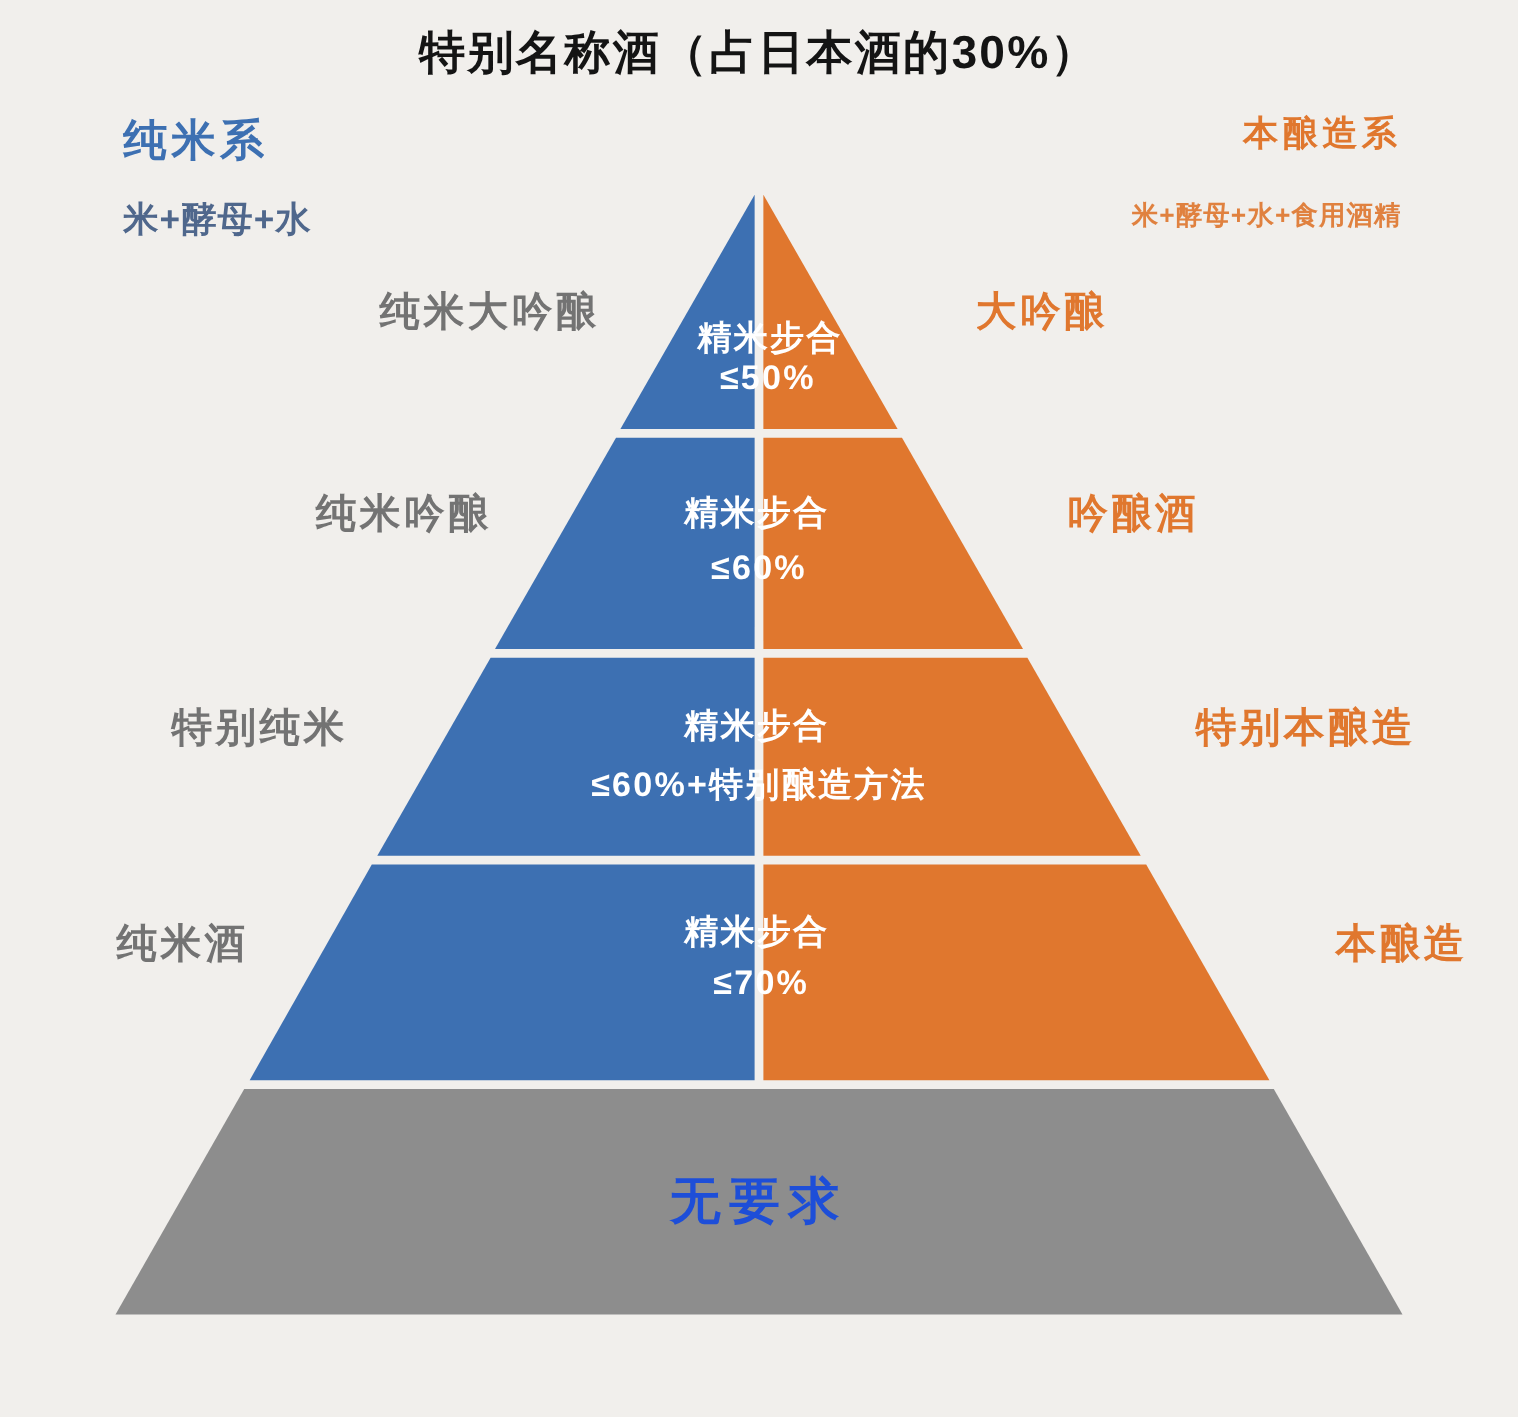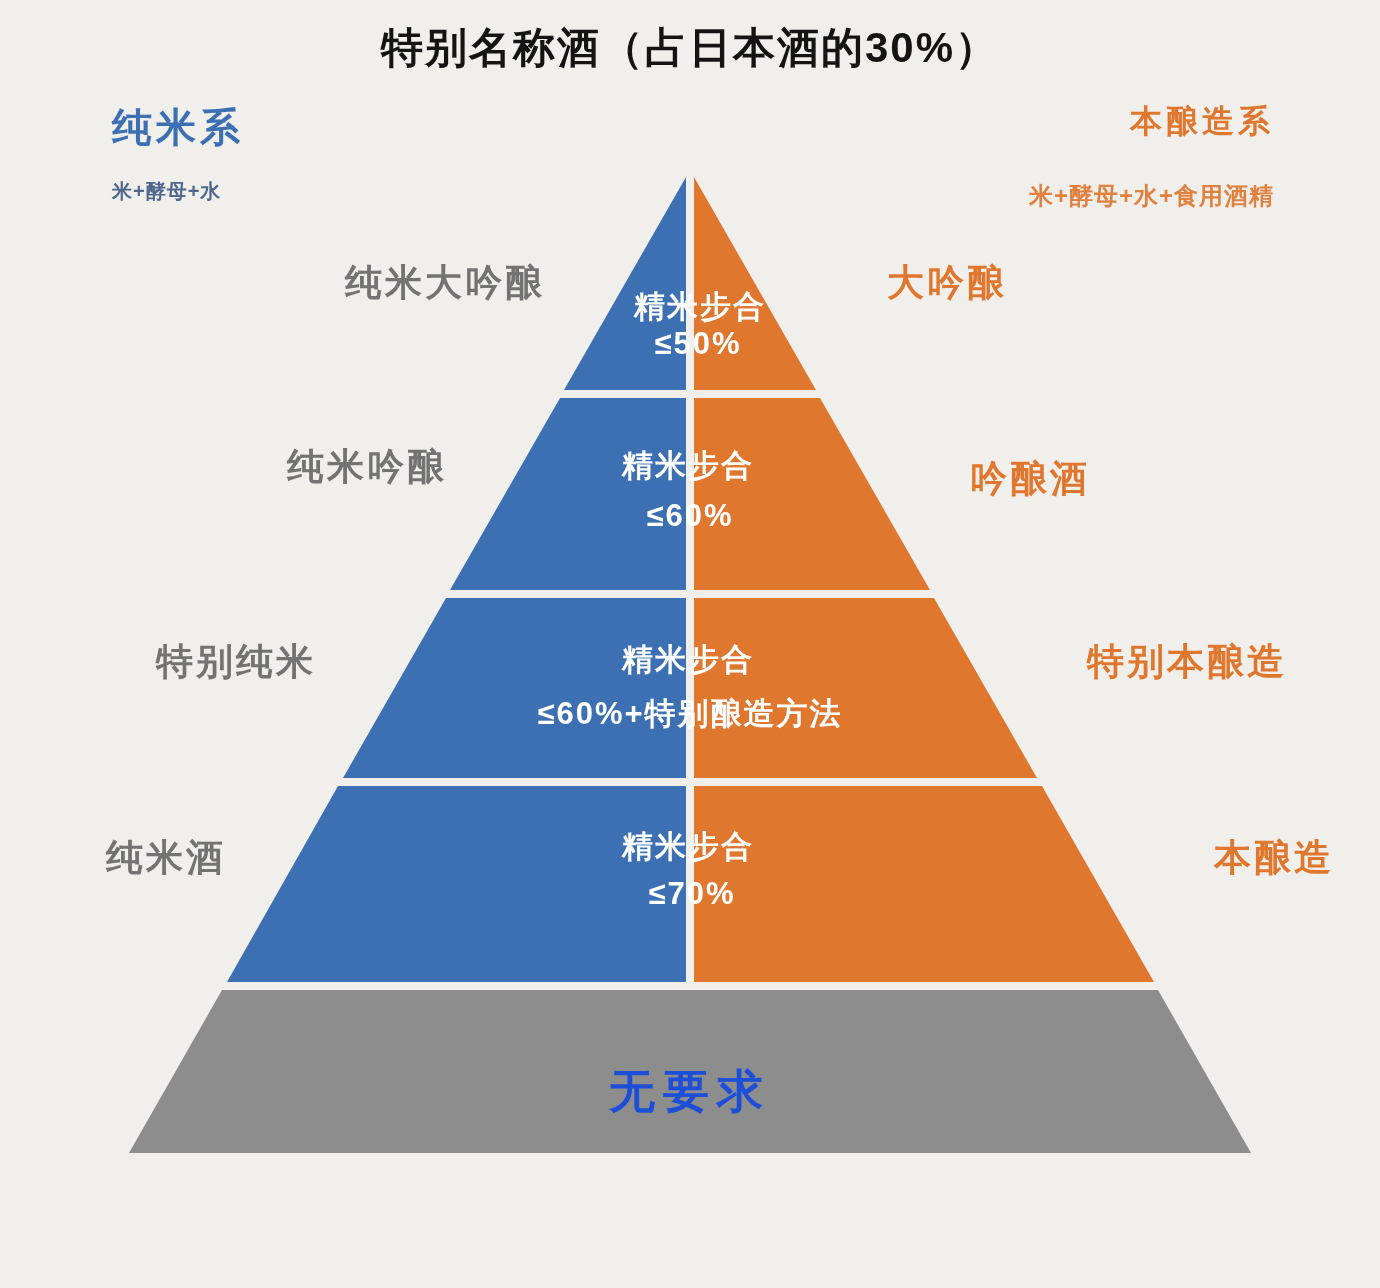--- a/index.html
+++ b/index.html
@@ -4,21 +4,21 @@
 <style>
   html, body {
     margin: 0;
     padding: 0;
     background: #f1efec;
     font-family: "Liberation Sans", "DejaVu Sans", sans-serif;
   }
   .stage {
     position: relative;
     width: 1380px;
-    height: 1153px;
+    height: 1288px;
     background: #f1efec;
     overflow: hidden;
   }
   .abs { position: absolute; }
   .center-anchor {
     position: absolute;
     transform: translate(-50%, -50%);
     white-space: nowrap;
   }
   .title-main {
@@ -41,21 +41,21 @@
     left: 112px;
     top: 100px;
     font-size: 40px;
     font-weight: bold;
     color: #3d70b2;
     letter-spacing: 4px;
   }
   .sys-formula-left {
     left: 112px;
     top: 178px;
-    font-size: 20px;
+    font-size: 32px;
     font-weight: bold;
     color: #4f678c;
     letter-spacing: 1px;
   }
   .sys-name-right {
     right: 106px;
     top: 100px;
     font-size: 32px;
     font-weight: bold;
     color: #e0772e;
@@ -125,21 +125,21 @@
 
     <polygon points="222,990 1158,990 1275,1195 105,1195" fill="#8d8d8d"></polygon>
   </svg>
 
   <div class="center-anchor tier-label blue" style="left:445px; top:283px;">纯米大吟酿</div>
   <div class="center-anchor tier-label orange" style="left:905px; top:283px;">大吟酿</div>
   <div class="center-anchor req-text" style="left:700px; top:307px;">精米步合</div>
   <div class="center-anchor req-text" style="left:698px; top:344px;">≤50%</div>
 
   <div class="center-anchor tier-label blue" style="left:367px; top:467px;">纯米吟酿</div>
-  <div class="center-anchor tier-label orange" style="left:988px; top:479px;">吟酿酒</div>
+  <div class="center-anchor tier-label orange" style="left:988px; top:467px;">吟酿酒</div>
   <div class="center-anchor req-text" style="left:688px; top:466px;">精米步合</div>
   <div class="center-anchor req-text" style="left:690px; top:516px;">≤60%</div>
 
   <div class="center-anchor tier-label blue" style="left:236px; top:662px;">特别纯米</div>
   <div class="center-anchor tier-label orange" style="left:1145px; top:662px;">特别本酿造</div>
   <div class="center-anchor req-text" style="left:688px; top:660px;">精米步合</div>
   <div class="center-anchor req-text" style="left:690px; top:714px;">≤60%+特别酿造方法</div>
 
   <div class="center-anchor tier-label blue" style="left:166px; top:858px;">纯米酒</div>
   <div class="center-anchor tier-label orange" style="left:1232px; top:858px;">本酿造</div>

